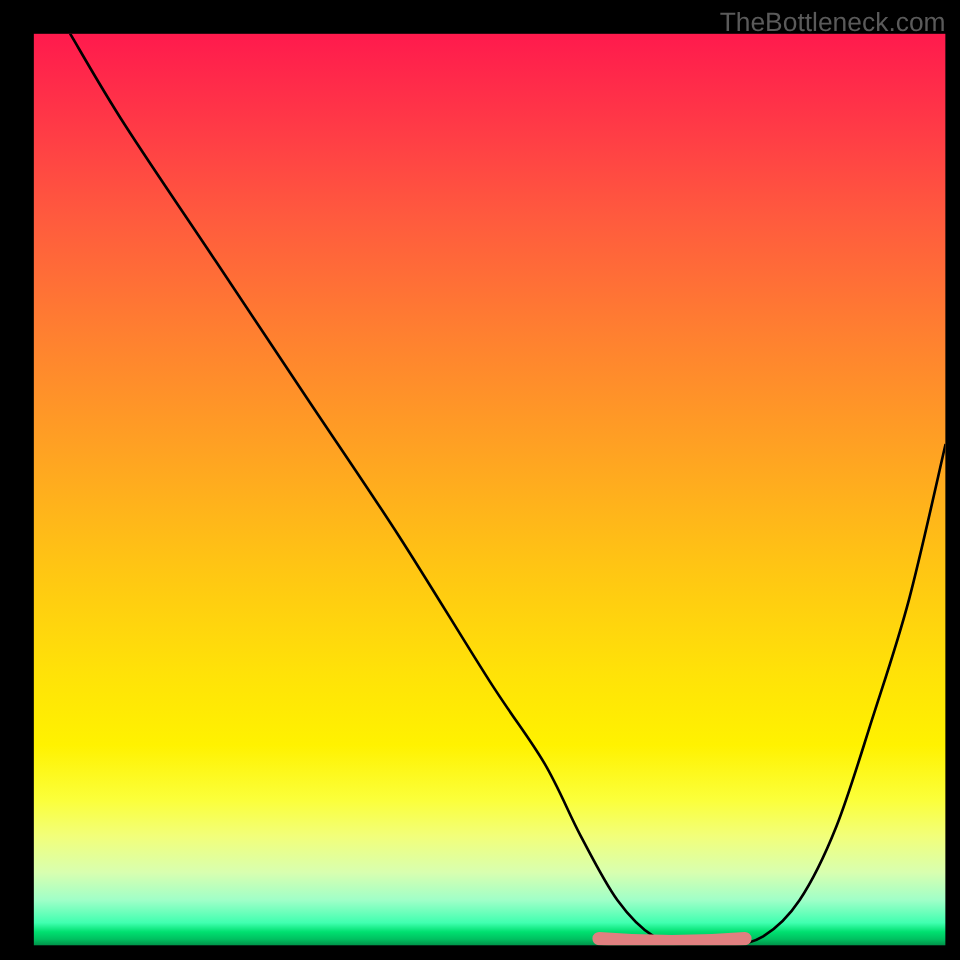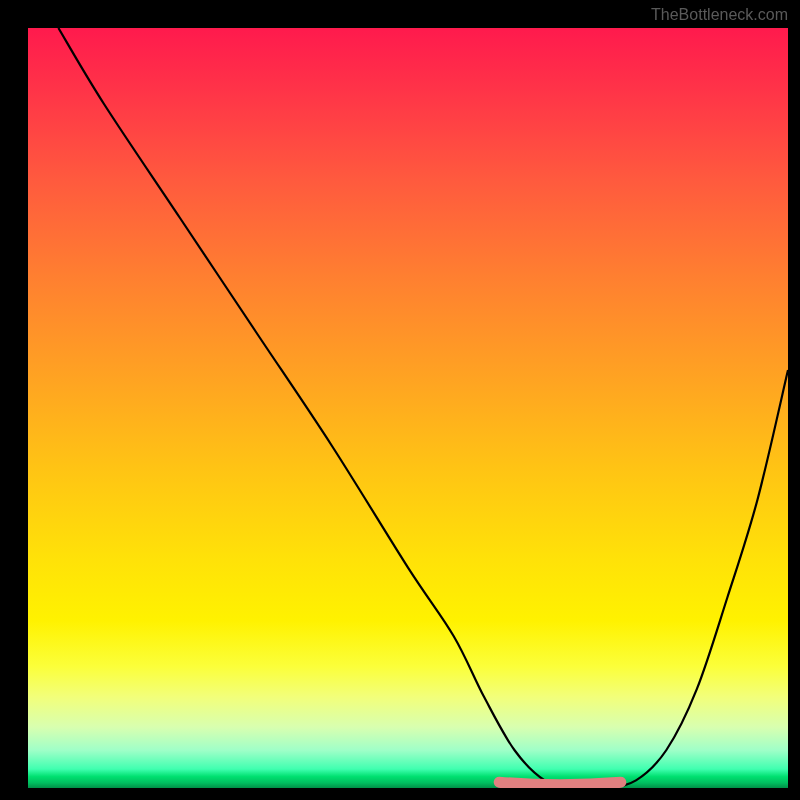--- a/index.html
+++ b/index.html
@@ -9,21 +9,21 @@
     height: 800px;
     background: #000;
     position: relative;
     font-family: Arial, sans-serif;
   }
   .watermark {
     position: absolute;
     top: 6px;
     right: 12px;
     color: #5a5a5a;
-    font-size: 16px;
+    font-size: 22px;
     font-weight: 500;
     z-index: 10;
   }
   .plot-area {
     position: absolute;
     left: 28px;
     top: 28px;
     width: 760px;
     height: 760px;
     overflow: hidden;

